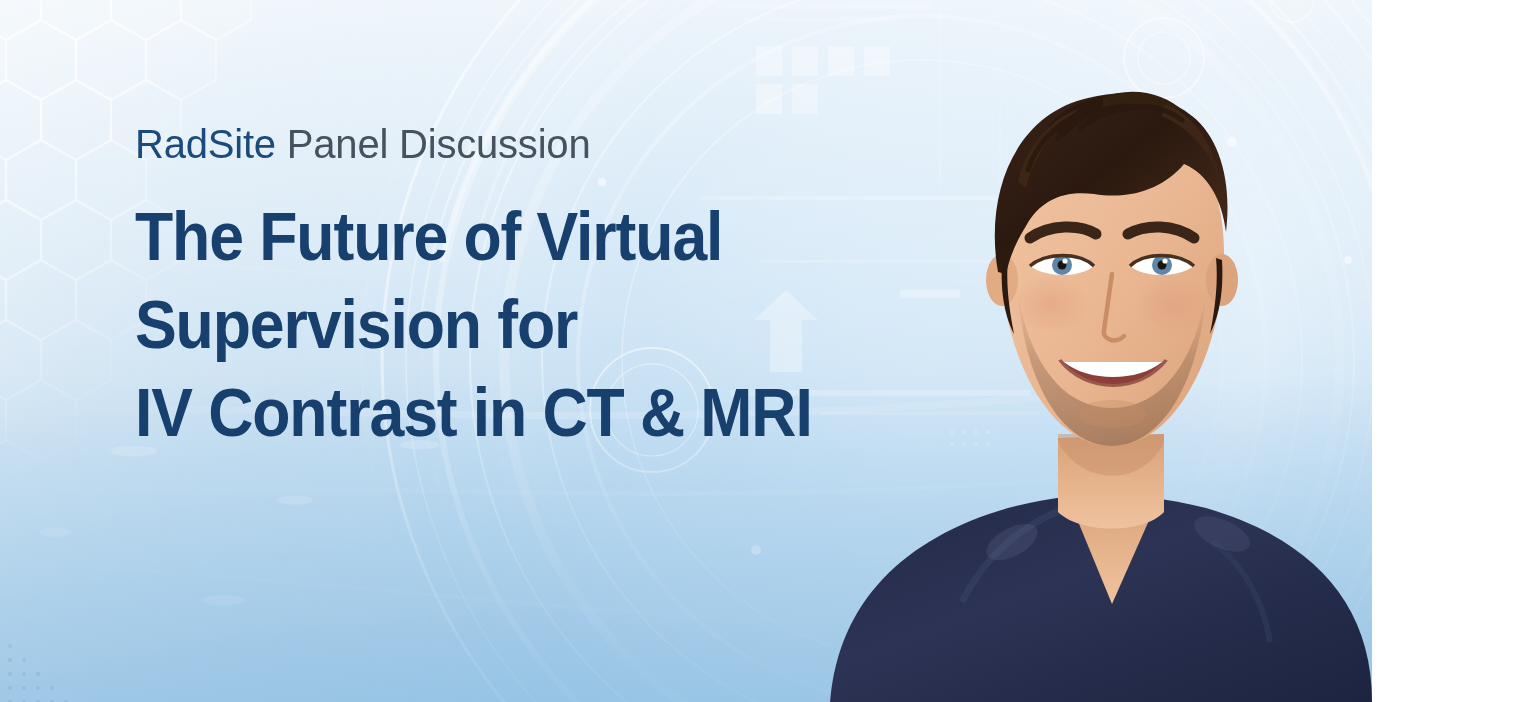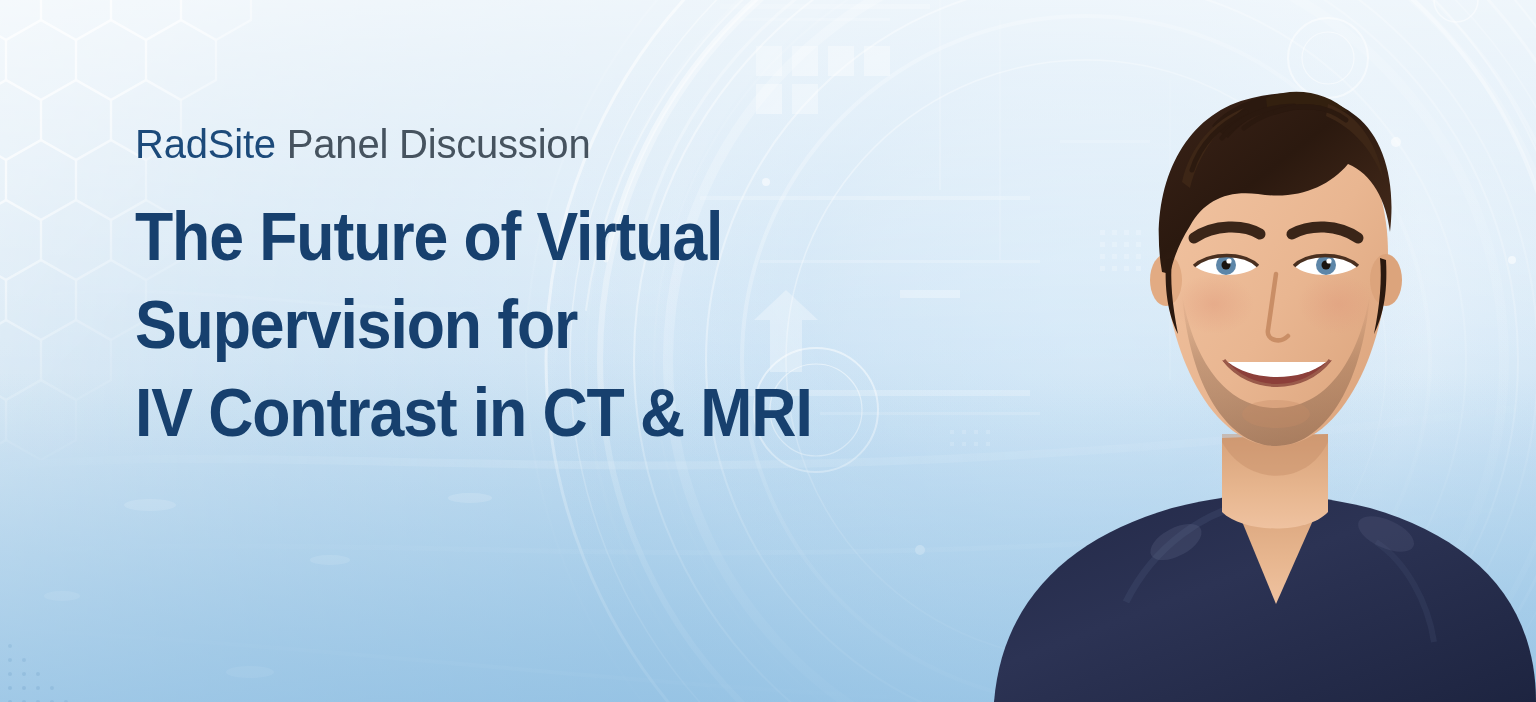--- a/index.html
+++ b/index.html
@@ -6,21 +6,21 @@
     margin: 0;
     padding: 0;
     background: #ffffff;
   }
   body {
     font-family: "Liberation Sans", sans-serif;
   }
 
   .banner {
     position: relative;
-    width: 1536px;
+    width: 1372px;
     height: 702px;
     overflow: hidden;
     background: #7dd3fc;
   }
 
   
   .bg-base {
     position: absolute;
     inset: 0;
     background:

